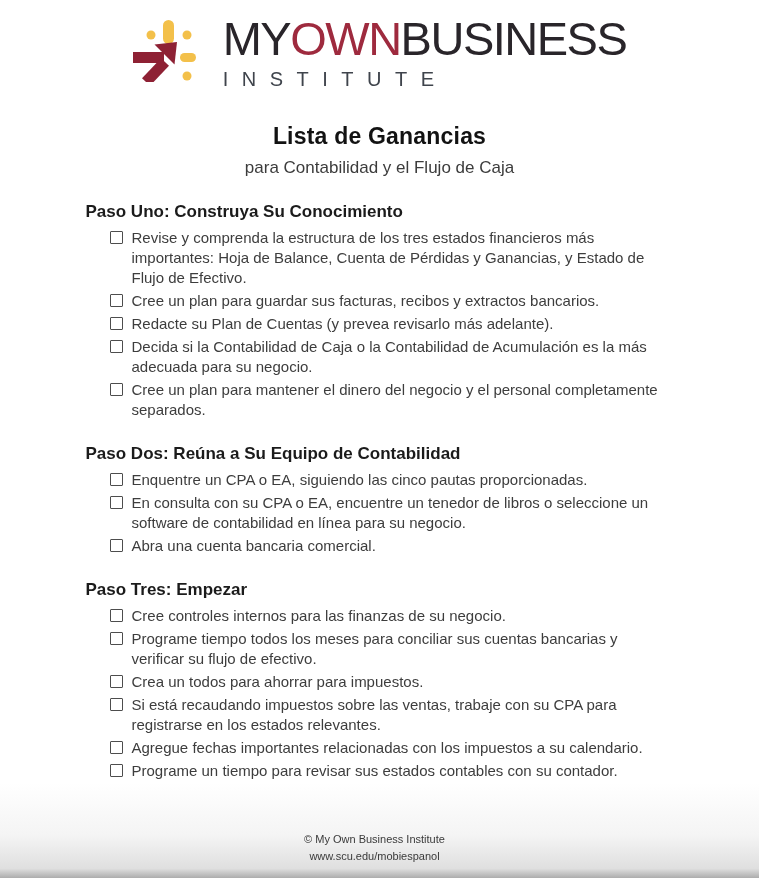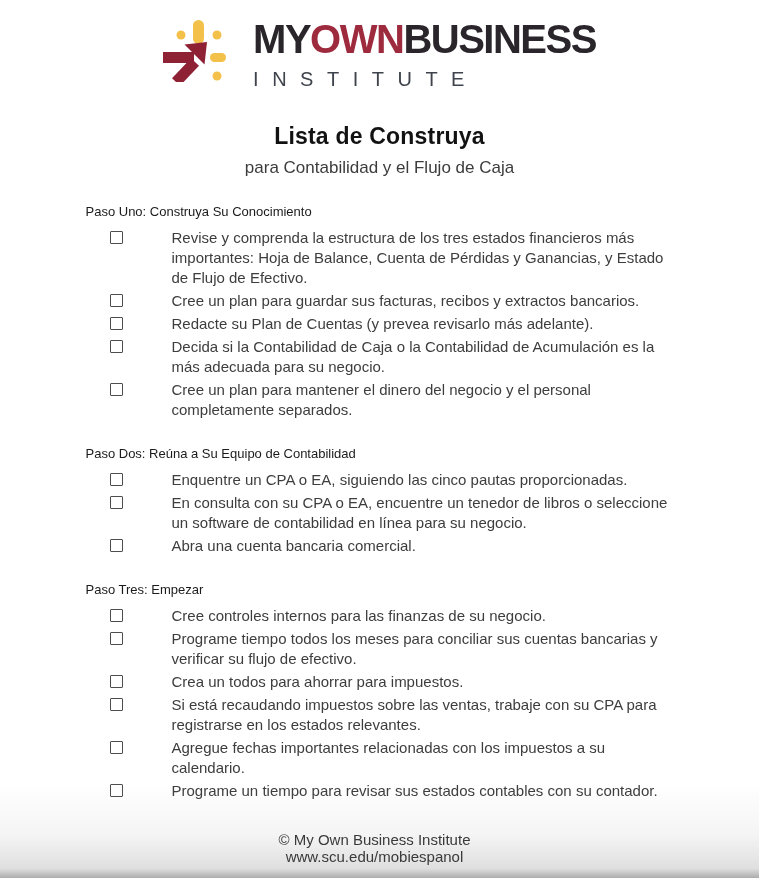--- a/index.html
+++ b/index.html
@@ -32,22 +32,22 @@
   
   .logo-row {
     display: flex;
     justify-content: center;
     align-items: flex-start;
     padding-top: 14px;
   }
   .logo-mark { width: 66px; height: 66px; margin-right: 24px; margin-top: 2px; flex: none; }
   .wordmark { display: flex; flex-direction: column; }
   .word-line {
-    font-size: 40px;
-    font-weight: 700;
+    font-size: 47px;
+    font-weight: 400;
     letter-spacing: -1.5px;
     line-height: 50px;
     white-space: nowrap;
   }
   .w-dark { color: #29252a; }
   .w-red  { color: #9e2a3e; }
   .institute-line {
     margin-top: 4px;
     text-align: left;
     font-size: 20px;
@@ -75,32 +75,31 @@
     line-height: 21px;
   }
 
   
   .content {
     width: 588px;
     margin: 24px auto 0 auto;
   }
   .section { margin-bottom: 24px; }
   .section-title {
-    font-size: 13px;
-    font-weight: 400;
+    font-size: 17px;
+    font-weight: 700;
     color: #1b1b1b;
     line-height: 20px;
     margin-bottom: 6px;
   }
   .item {
     display: flex;
     align-items: flex-start;
     padding-left: 24px;
     margin-bottom: 3px;
-    gap: 40px;
   }
   .checkbox {
     flex: none;
     width: 13px;
     height: 13px;
     border: 1.5px solid #4d4d4d;
     border-radius: 1px;
     margin-top: 3px;
     margin-right: 9px;
     background: #ffffff;
@@ -111,21 +110,21 @@
     color: #3d3d3d;
     line-height: 20px;
   }
 
   
   .footer {
     position: absolute;
     left: 0; right: 10px;
     bottom: 13px;
     text-align: center;
-    font-size: 15px;
+    font-size: 11px;
     color: #3a3a3a;
     line-height: 17px;
     z-index: 1;
   }
 </style>
 </head>
 <body>
 
 <div class="page">
 
@@ -144,21 +143,21 @@
     </svg>
     <div class="wordmark">
       <div class="word-line">
         <span class="w-dark">MY</span><span class="w-red">OWN</span><span class="w-dark">BUSINESS</span>
       </div>
       <div class="institute-line">INSTITUTE</div>
     </div>
   </div>
 
   <div class="title-block">
-    <div class="doc-title">Lista de Construya</div>
+    <div class="doc-title">Lista de Ganancias</div>
     <div class="doc-subtitle">para Contabilidad y el Flujo de Caja</div>
   </div>
 
   <div class="content">
 
     <div class="section">
       <div class="section-title">Paso Uno: Construya Su Conocimiento</div>
       <div class="item">
         <span class="checkbox"></span>
         <span class="item-text">Revise y comprenda la estructura de los tres estados financieros más importantes: Hoja de Balance, Cuenta de Pérdidas y Ganancias, y Estado de Flujo de Efectivo.</span>

